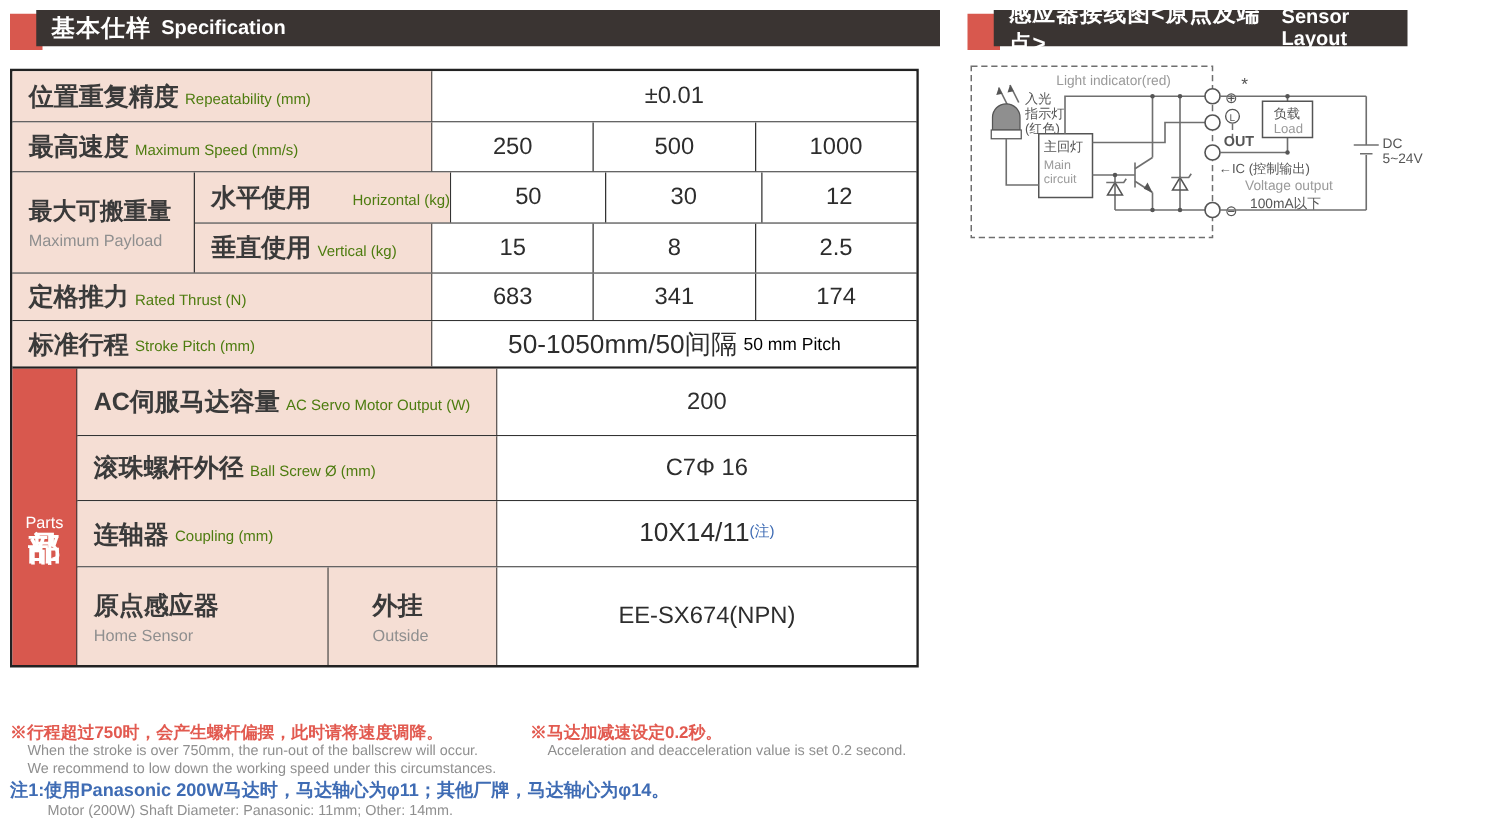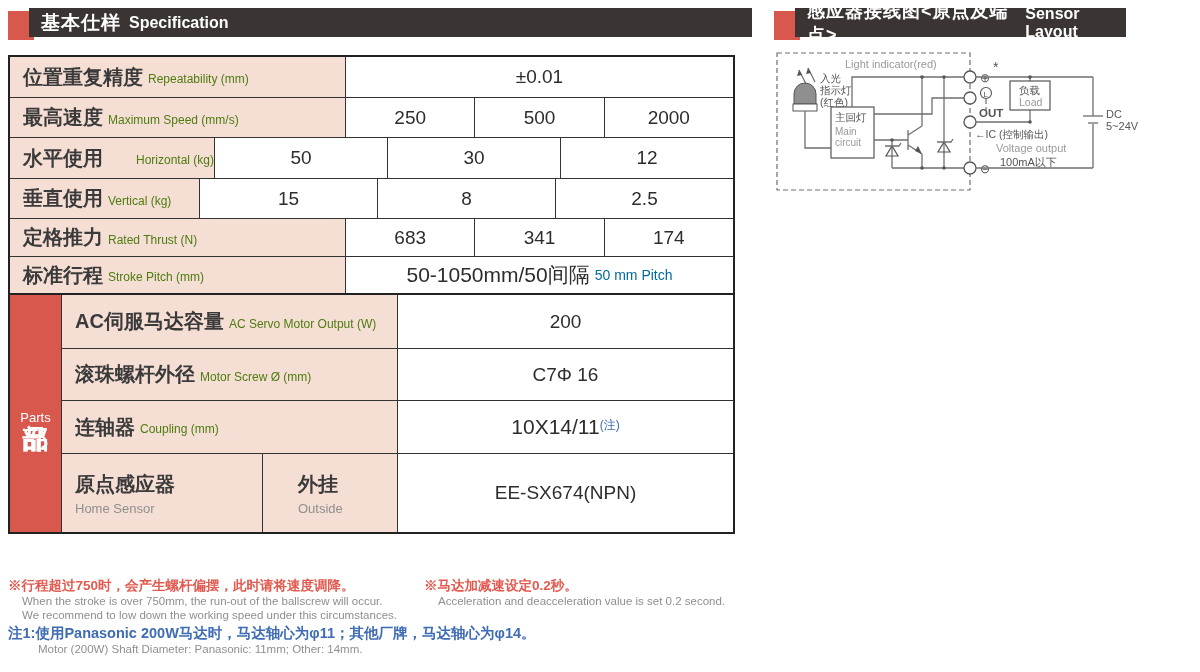--- a/index.html
+++ b/index.html
@@ -34,21 +34,21 @@
   .lbl .zh, .sublbl .zh { font-size:20px; font-weight:bold; color:#3a3a3a; white-space:nowrap; }
   .lbl .en, .sublbl .en { font-size:12px; color:#4d7c0f; margin-left:5px; white-space:nowrap;
                           position:relative; top:2px; }
   .lbl2 { background:#f5ded4; padding-left:13px; border-right:1px solid #333;
           display:flex; flex-direction:column; justify-content:center; }
   .lbl2 .zh { font-size:20px; font-weight:bold; color:#3a3a3a; }
   .lbl2 .en { font-size:13px; color:#8f8f8f; margin-top:3px; }
   .val { flex:1 1 0; justify-content:center; font-size:19px; color:#2d2d2d; background:#fff; }
   .val + .val { border-left:1px solid #333; }
   .stroke-val .big { font-size:21px; color:#2d2d2d; }
-  .stroke-val .small { font-size:14px; color:#0369a1; margin-left:5px; }
+  .stroke-val .small { font-size:14px; color:#000000; margin-left:5px; }
   .coupling-val { font-size:21px; }
   .coupling-val sup { font-size:12px; color:#3f6cb4; position:relative; top:-2px; }
 
   
   .note-red { font-size:13.5px; font-weight:bold; color:#e25a50; line-height:17px; }
   .note-gray { font-size:11.5px; color:#8f8f8f; line-height:14px; padding-left:14px; }
   .note-blue { font-size:14.5px; font-weight:bold; color:#3f6cb4; line-height:18px; }
   .note-gray2 { font-size:11.5px; color:#8f8f8f; line-height:14px; padding-left:30px; }
 
   
@@ -88,24 +88,28 @@
       </div>
 
 
       <div class="trow" style="height:40px;">
         <div class="cell lbl">
           <span class="zh">最高速度</span>
           <span class="en">Maximum Speed (mm/s)</span>
         </div>
         <div class="cell val">250</div>
         <div class="cell val">500</div>
-        <div class="cell val">2000</div>
+        <div class="cell val">1000</div>
       </div>
 
       <div class="trow" style="height:81px;">
+        <div class="lbl2" style="flex:0 0 146px;">
+          <span class="zh" style="font-size:19px;">最大可搬重量</span>
+          <span class="en">Maximum Payload</span>
+        </div>
         <div style="flex:1; display:flex; flex-direction:column;">
           <div class="trow" style="height:41px; border-top:none;">
             <div class="cell lbl sublbl" style="flex:0 0 190px;gap:28px;">
               <span class="zh">水平使用</span>
               <span class="en">Horizontal (kg)</span>
             </div>
             <div class="cell val">50</div>
             <div class="cell val">30</div>
             <div class="cell val">12</div>
           </div>
@@ -156,21 +160,21 @@
         <div class="cell lbl">
           <span class="zh">AC伺服马达容量</span>
           <span class="en">AC Servo Motor Output (W)</span>
         </div>
         <div class="cell val">200</div>
       </div>
 
       <div class="trow" style="height:52px;">
         <div class="cell lbl">
           <span class="zh">滚珠螺杆外径</span>
-          <span class="en">Motor Screw Ø (mm)</span>
+          <span class="en">Ball Screw Ø (mm)</span>
         </div>
         <div class="cell val">C7Φ 16</div>
       </div>
 
       <div class="trow" style="height:53px;">
         <div class="cell lbl">
           <span class="zh">连轴器</span>
           <span class="en">Coupling (mm)</span>
         </div>
         <div class="cell val coupling-val">

